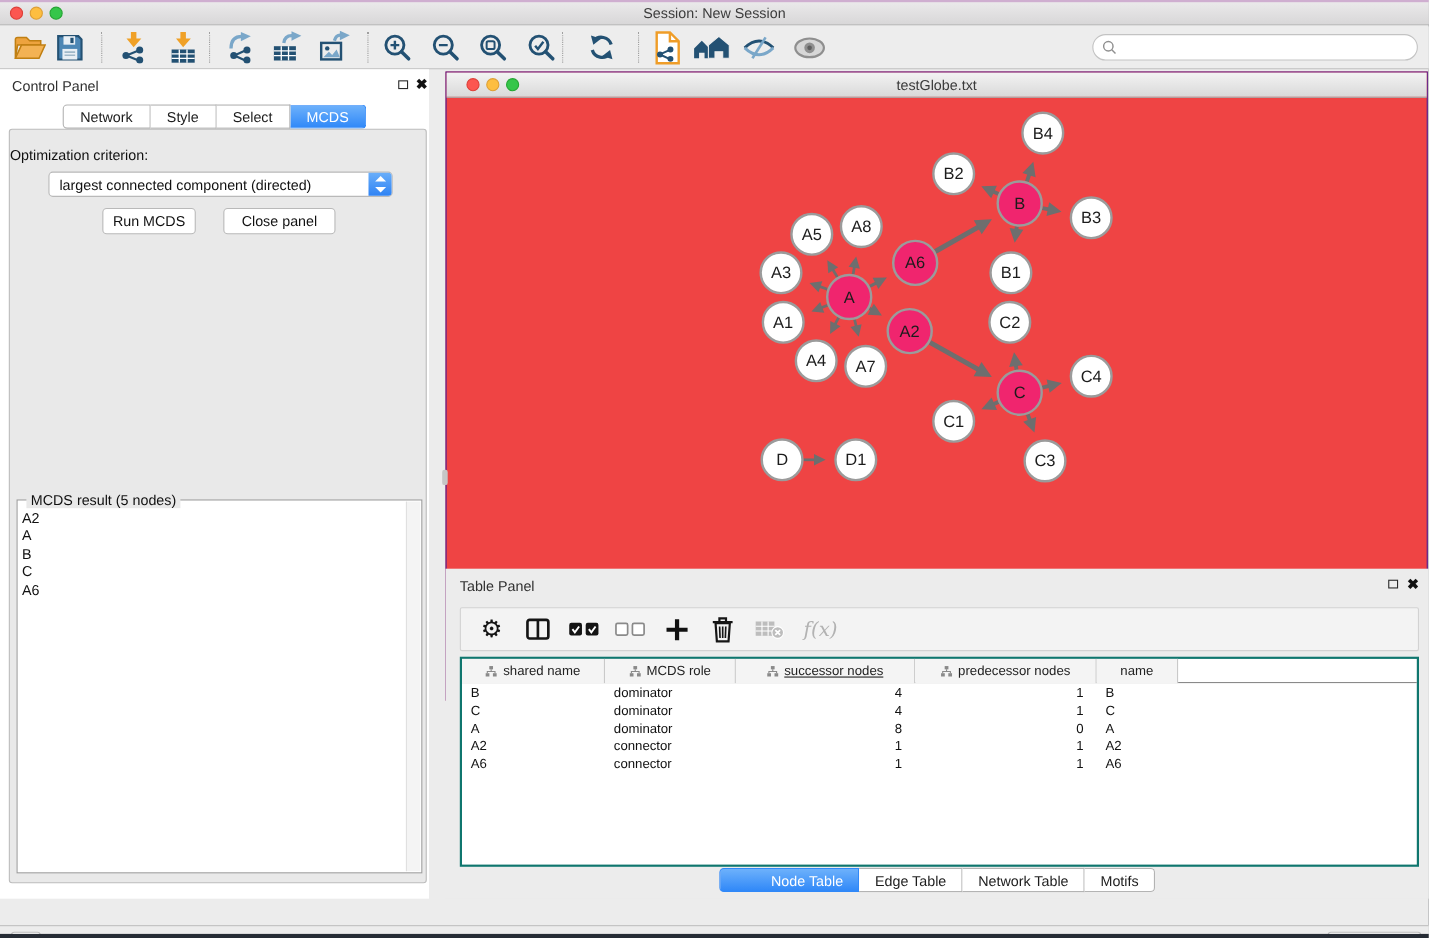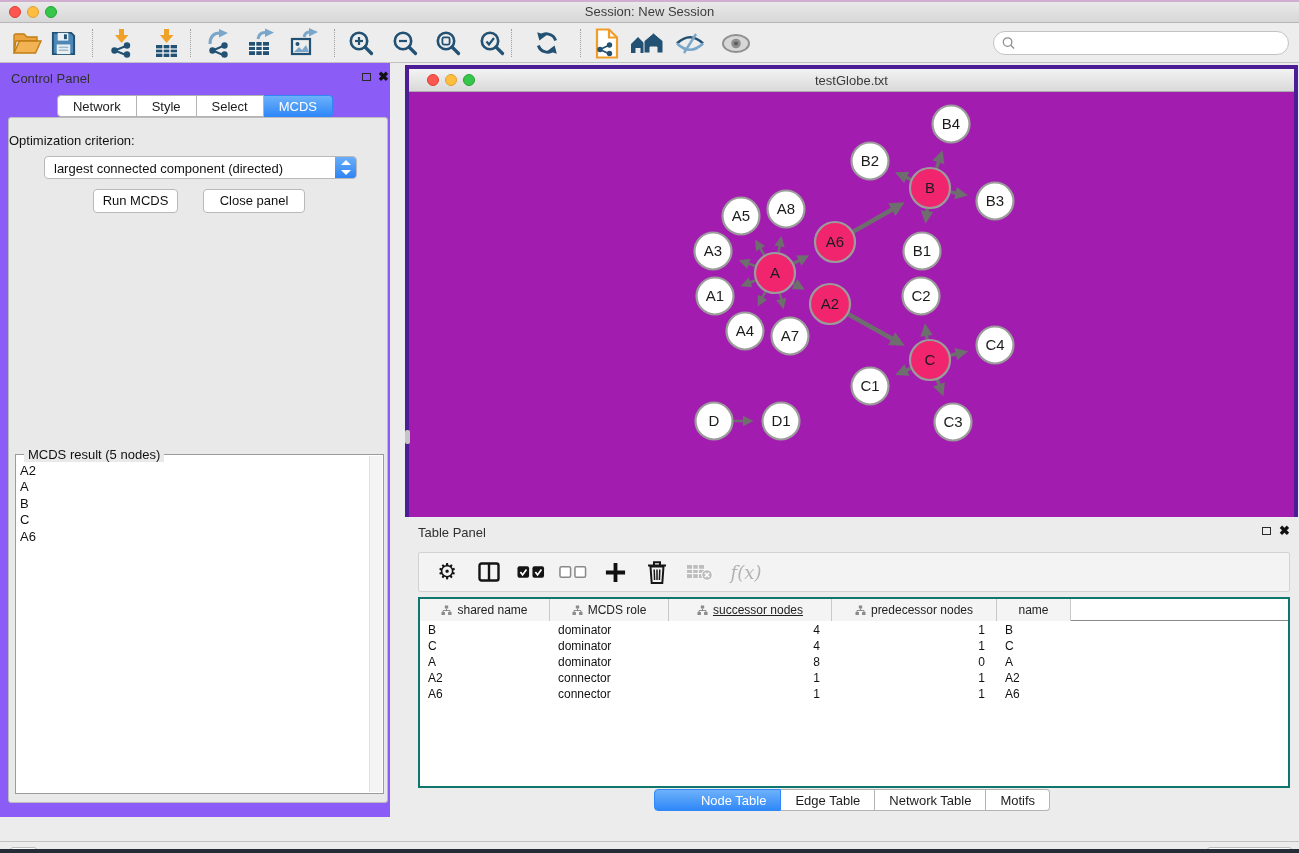--- a/index.html
+++ b/index.html
@@ -15,21 +15,21 @@
   .tl.green{left:45px;background:#35c64a;border:1px solid #24a532;}
   .titlebar .title{position:absolute;left:0;right:0;top:4px;text-align:center;font-size:13px;color:#3c3c3c;}
   
   .toolbar{position:absolute;left:0;top:24px;width:1299px;height:39px;background:#ededed;border-bottom:1px solid #c2c2c2;}
   .tbtn{position:absolute;top:2px;width:34px;height:34px;display:flex;align-items:center;justify-content:center;}
   .tsep{position:absolute;top:5px;width:0;height:28px;border-left:1px dotted #9f9f9f;}
   .searchbox{position:absolute;right:10px;top:7px;width:296px;height:24px;background:#fff;border:1px solid #c3c3c3;border-radius:13px;}
   .searchbox input{position:absolute;left:28px;top:1px;width:255px;height:20px;border:none;outline:none;font-size:12px;background:transparent;}
   .searchbox svg{position:absolute;left:8px;top:4px;}
   
-  .cpanel{position:absolute;left:0;top:63px;width:390px;height:754px;background:#8b5cf6;}
+  .cpanel{position:absolute;left:0;top:63px;width:390px;height:754px;background:#ffffff;}
   .panel-head{position:absolute;left:0;top:0;width:100%;height:28px;}
   .panel-title{position:absolute;left:11px;top:8px;font-size:13px;color:#303030;}
   .float-ico{position:absolute;width:9px;height:8px;border:1.5px solid #2a2a2a;top:10px;}
   .close-ico{position:absolute;top:6px;font-size:13px;font-weight:bold;color:#111;line-height:16px;}
   .cp-tabs{position:absolute;left:0;top:32px;width:390px;display:flex;justify-content:center;}
   .ctab{height:22px;line-height:22px;padding:0 15px;background:#fff;border:1px solid #b3b3b3;border-left:none;
     font-size:13px;color:#1c1c1c;}
   .ctab:first-child{border-left:1px solid #b3b3b3;border-radius:4px 0 0 4px;}
   .ctab:last-child{border-radius:0 4px 4px 0;}
   .ctab.active{background:linear-gradient(#6db1fb,#3088f8);border-color:#3088f8;color:#fff;}
@@ -43,21 +43,21 @@
   .dd-cap i.up{top:3px;border-bottom:5px solid #fff;}
   .dd-cap i.dn{bottom:3px;border-top:5px solid #fff;}
   .cp-btn{position:absolute;top:71px;height:24px;background:#fff;border:1px solid #b9b9b9;border-radius:4px;
     font-size:13px;color:#111;text-align:center;line-height:22px;}
   .result-box{position:absolute;left:6px;top:336px;width:369px;height:340px;background:#fff;border:1px solid #9b9b9b;}
   .result-legend{position:absolute;left:8px;top:-8px;background:#e9e9e9;padding:0 4px;font-size:13px;color:#111;}
   .result-list{position:absolute;left:4px;top:8px;right:16px;bottom:4px;overflow:hidden;}
   .result-item{font-size:13px;color:#111;line-height:16.4px;}
   .result-scroll{position:absolute;right:1px;top:1px;bottom:1px;width:13px;background:#f4f4f4;border-left:1px solid #e0e0e0;}
   
-  .netwin{position:absolute;left:405px;top:65px;width:893px;height:572px;background:#a21caf;border:4px solid #4c1d95;}
+  .netwin{position:absolute;left:405px;top:65px;width:893px;height:572px;background:#ef4444;border:1px solid #4c1d95;}
   .netwin .wtitle{position:absolute;left:0;top:0;width:100%;height:23px;
     background:linear-gradient(#f3f3f3,#d9d9d9);border-bottom:1px solid #ababab;}
   .netwin .wtitle .t{position:absolute;left:0;right:0;top:4px;text-align:center;font-size:13px;color:#3a3a3a;}
   .netwin .tl{top:5px;}
   .netwin .tl.red{left:18px;}.netwin .tl.yellow{left:36px;}.netwin .tl.green{left:54px;}
   #graph-svg{position:absolute;left:0;top:23px;}
   .grip{position:absolute;right:2px;bottom:2px;width:13px;height:13px;}
   .hscroll-handle{position:absolute;left:440px;bottom:-4px;width:12px;height:5px;background:#c6c6c6;border-radius:2px;}
   .vsplit-handle{position:absolute;left:-4px;top:361px;width:5px;height:14px;background:#c6c6c6;border-radius:2px;}
   

